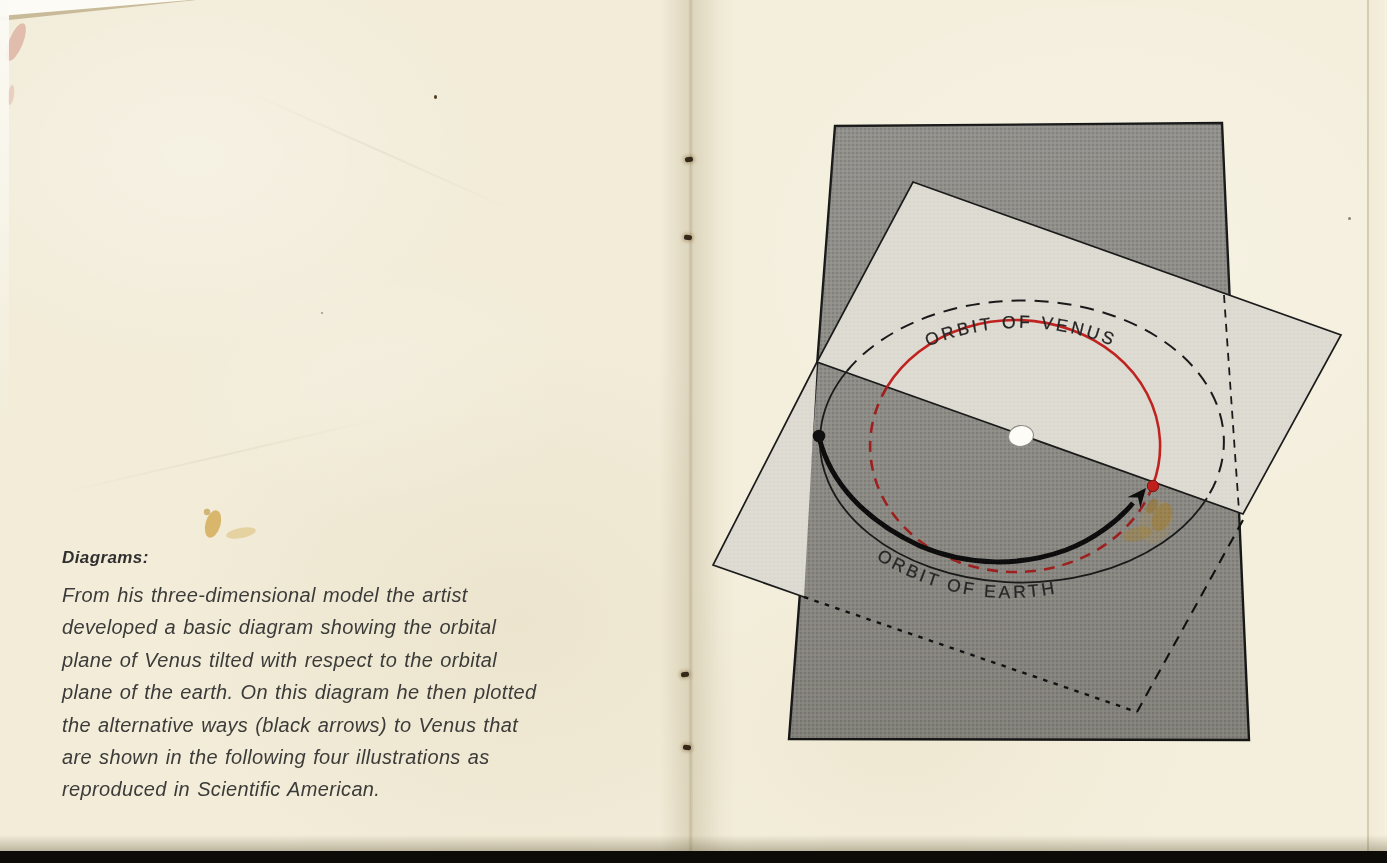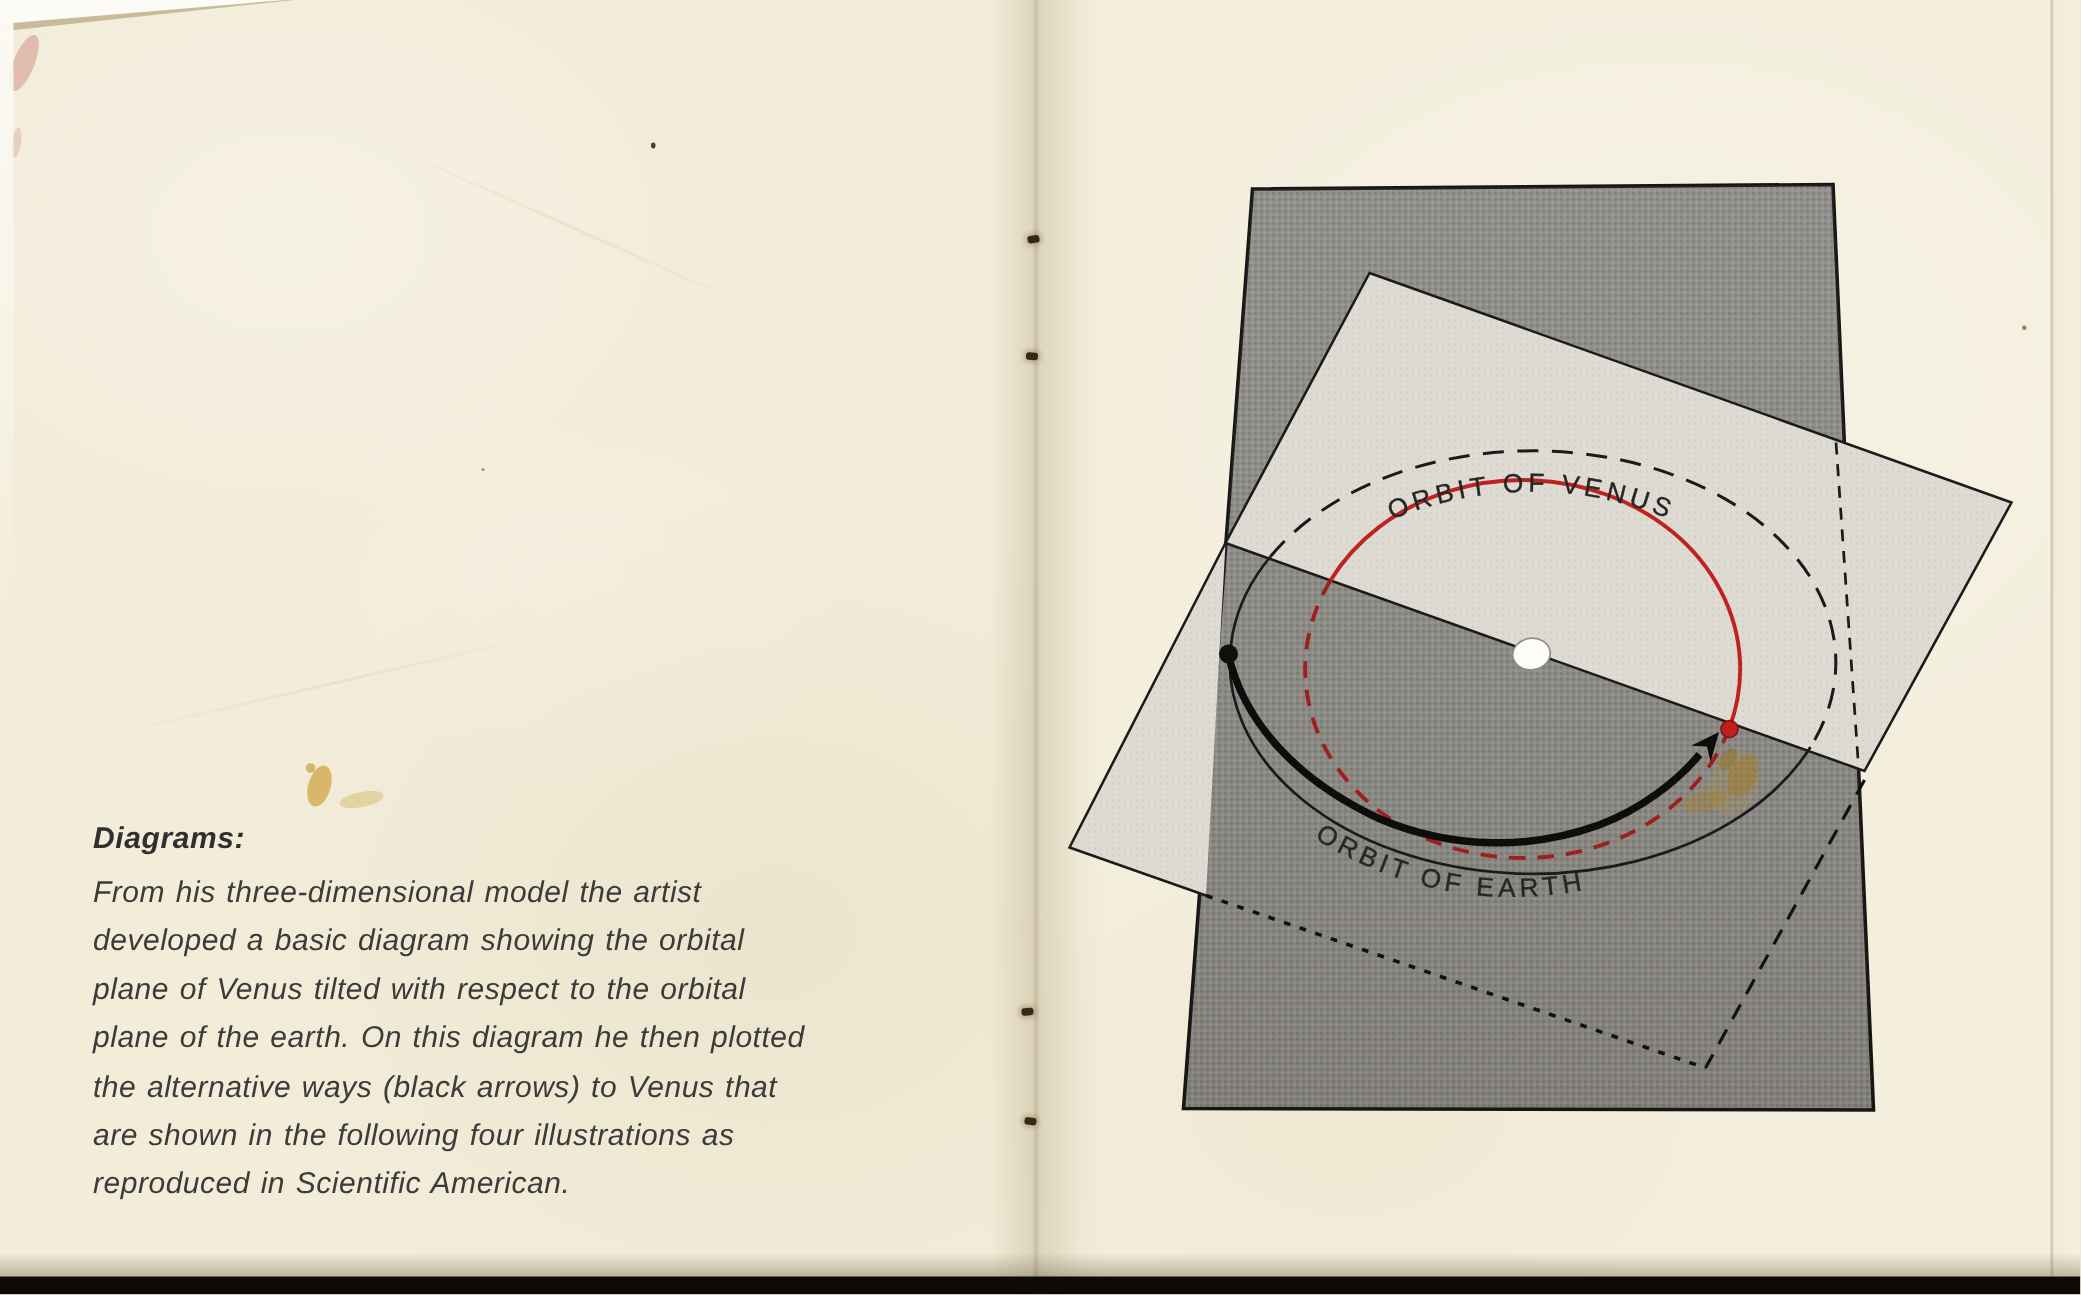--- a/index.html
+++ b/index.html
@@ -14,21 +14,21 @@
       radial-gradient(ellipse 300px 200px at 55% 45%, rgba(255,255,255,.15), rgba(255,255,255,0) 70%),
       #f2ecd9;}
   .page-right{left:690px;width:697px;
     background:
       linear-gradient(to right, rgba(170,155,115,.20), rgba(170,155,115,0) 46px),
       radial-gradient(ellipse 500px 380px at 60% 30%, rgba(255,255,255,.22), rgba(255,255,255,0) 72%),
       radial-gradient(ellipse 420px 300px at 30% 85%, rgba(205,188,145,.14), rgba(205,188,145,0) 70%),
       #f4efdd;}
   .crease{position:absolute;height:2px;background:linear-gradient(to right, rgba(110,95,55,0), rgba(110,95,55,.08), rgba(110,95,55,0));}
   
-  .heading{position:absolute;left:62px;top:548px;font-size:20px;font-style:italic;font-weight:700;
+  .heading{position:absolute;left:62px;top:548px;font-size:17px;font-style:italic;font-weight:700;
            color:#2f2f2f;letter-spacing:.4px;}
   .bodytext{position:absolute;left:62px;top:579px;width:560px;font-size:20px;font-style:italic;
             color:#3b3b39;line-height:32.4px;letter-spacing:.35px;word-spacing:1.2px;white-space:pre;}
   
   svg.overlay{position:absolute;left:0;top:0;width:1387px;height:863px;}
   .orbit-label{font-family:"Liberation Sans",sans-serif;font-size:17.5px;letter-spacing:3.1px;
                fill:#262626;stroke:#262626;stroke-width:.25px;}
   
   .fold{position:absolute;left:660px;top:0;width:60px;height:863px;pointer-events:none;
         background:linear-gradient(to right, rgba(160,145,105,0), rgba(150,135,95,.22) 47%, rgba(120,105,70,.30) 50%, rgba(160,145,105,.12) 56%, rgba(160,145,105,0));}

